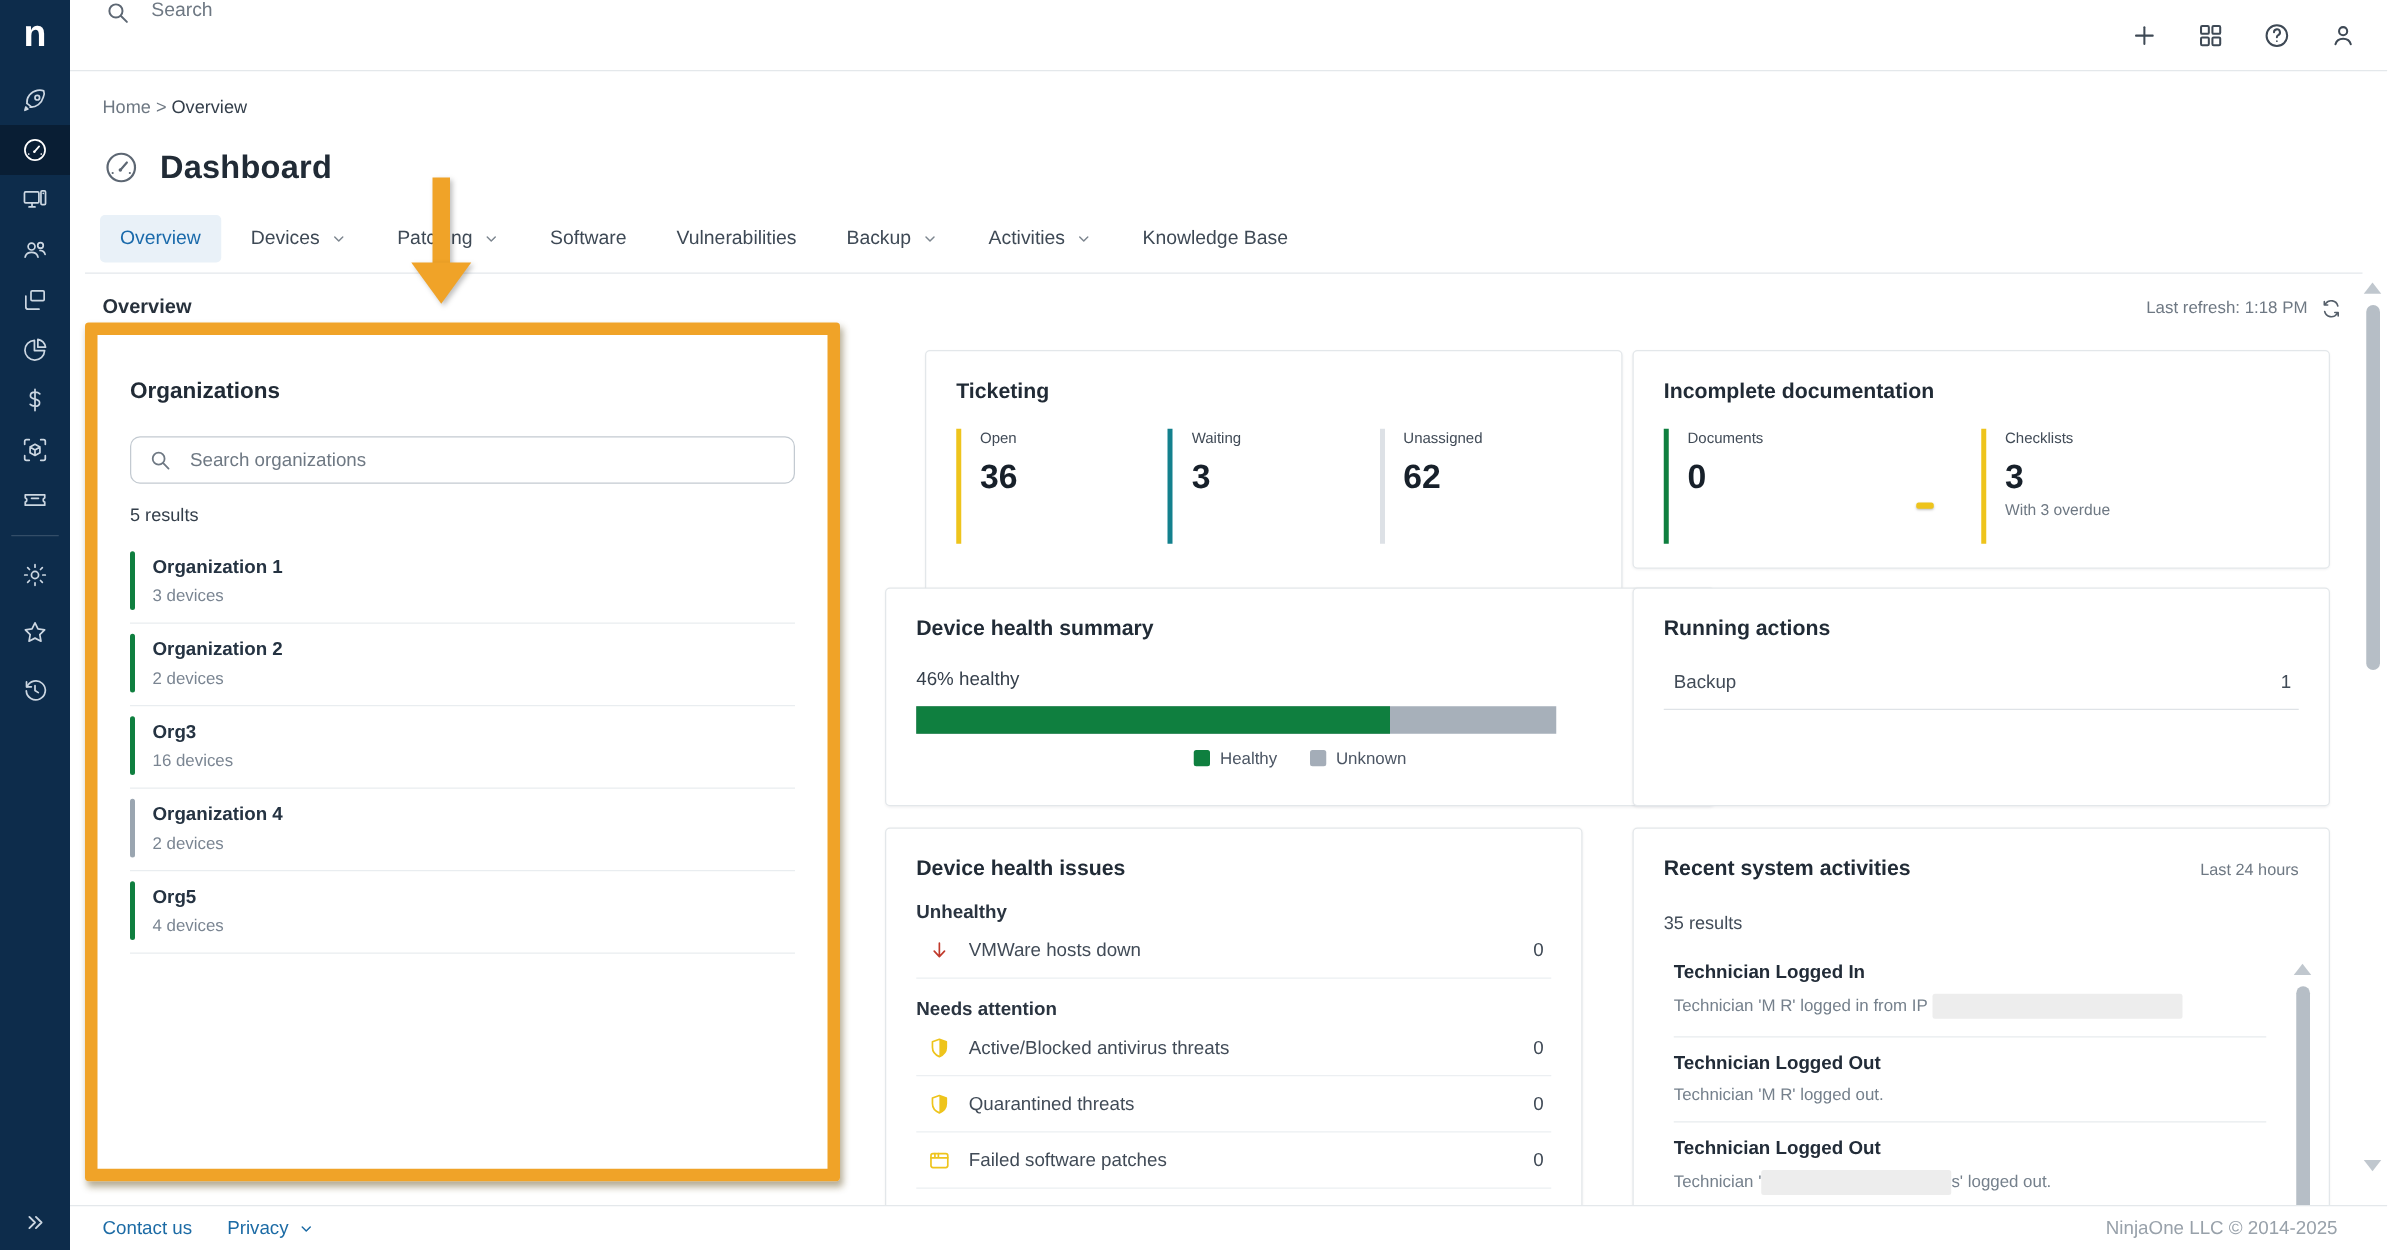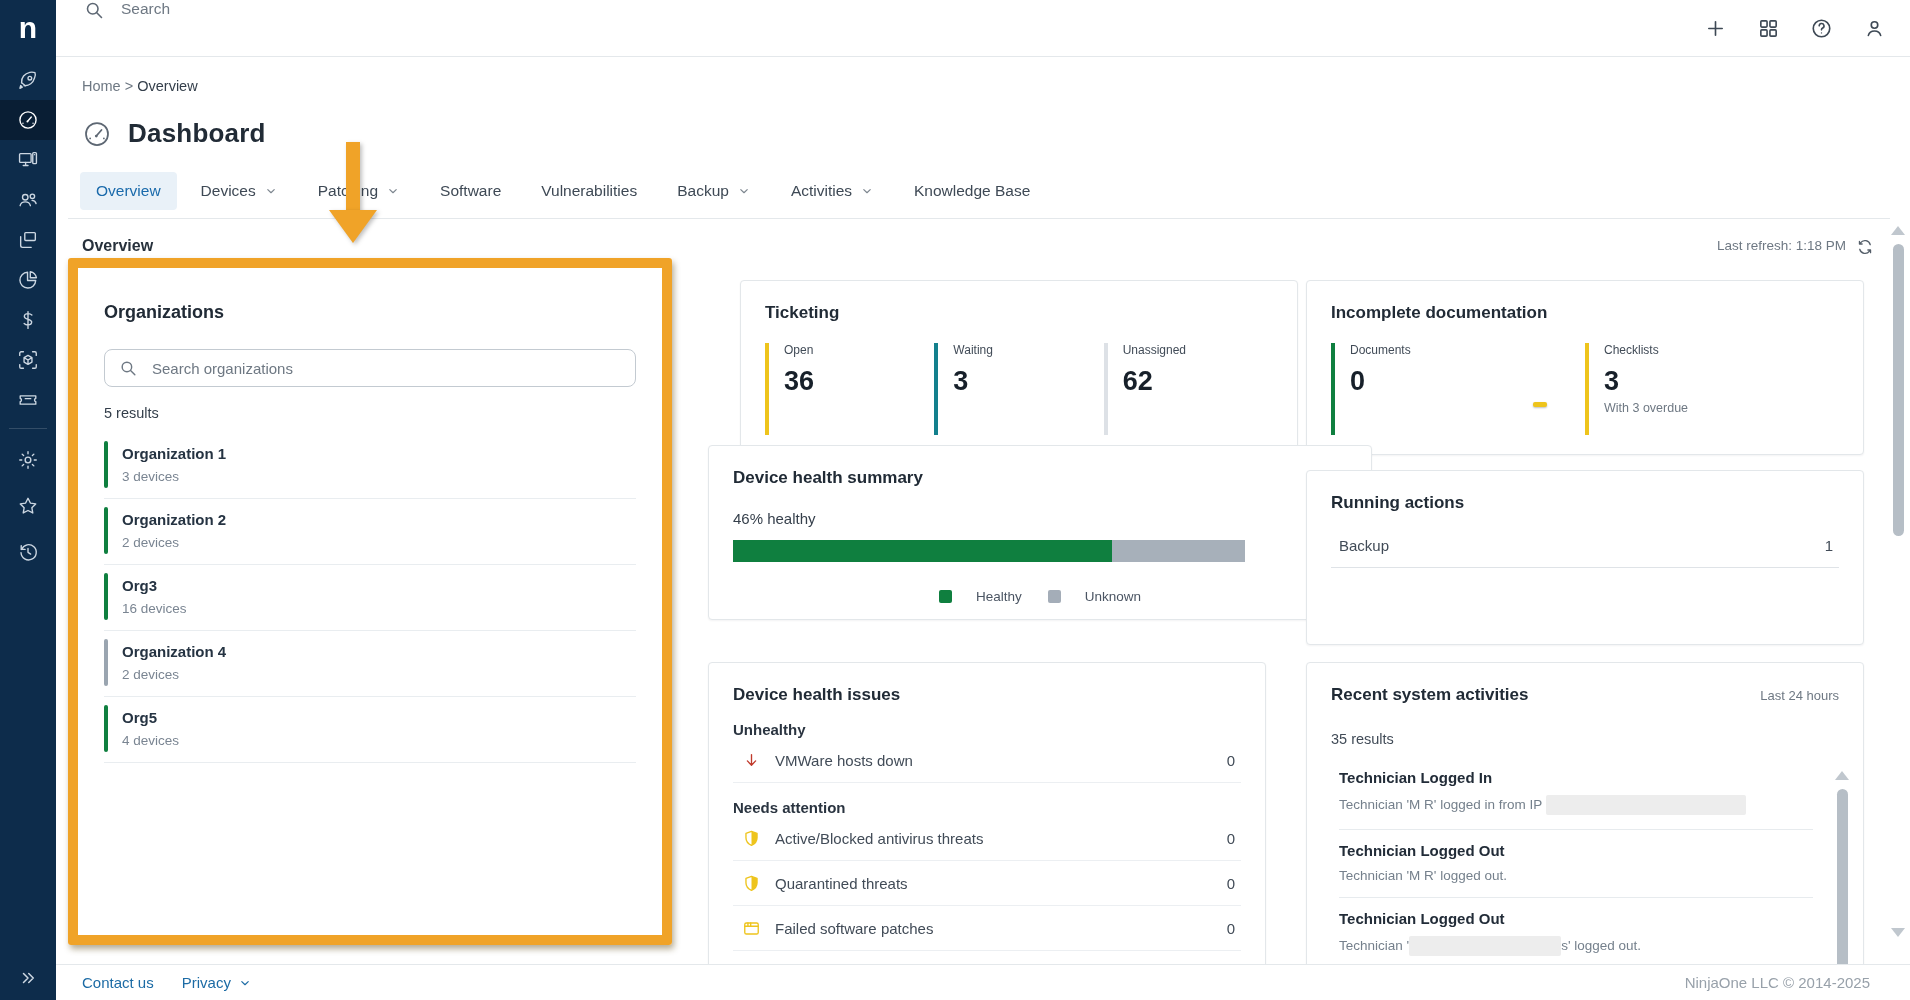--- a/index.html
+++ b/index.html
@@ -67,21 +67,21 @@
   .stat{flex:1;border-left:4px solid #ddd;padding-left:15px;min-height:92px;box-sizing:border-box;}
   .stat .lbl{font-size:12px;color:#414b57;}
   .stat .val{margin-top:9px;font-size:27px;font-weight:600;color:#17202a;}
   .stat .note{margin-top:4px;font-size:12.5px;color:#6e7883;}
 
   
   .dh-label{margin-top:22px;font-size:15px;color:#353f4b;}
   .dh-bar{margin-top:13px;height:22px;background:#a7b0ba;width:512px;}
   .dh-bar-fill{height:100%;background:#0f7f3f;}
   .dh-legend{margin-top:12px;display:flex;justify-content:center;gap:26px;font-size:13.5px;color:#4b5563;}
-  .dh-leg-item{display:flex;align-items:center;gap:24px;margin-top:15px;}
+  .dh-leg-item{display:flex;align-items:center;gap:8px;}
   .dh-sq{width:13px;height:13px;border-radius:2px;display:inline-block;}
 
   
   .ra-row{margin-top:24px;display:flex;justify-content:space-between;align-items:center;
     padding:0 6px 13px 8px;border-bottom:1px solid #dfe3e7;font-size:15px;color:#414b57;}
 
   
   .issue-group{margin-top:16px;font-size:15px;font-weight:600;color:#2a3440;}
   .issue-row{display:flex;align-items:center;gap:14px;padding:12px 6px 12px 8px;
     border-bottom:1px solid #eceff2;font-size:15px;color:#414b57;}
@@ -437,21 +437,21 @@
         </div>
         <div class="stat" style="border-left-color: rgb(238, 196, 28);">
           <div class="lbl">Checklists</div>
           <div class="val">3</div>
           <div class="note">With 3 overdue</div>
         </div>
       </div>
   </div>
   <div class="abs yellow-dash"></div>
 
-  <div class="card" style="left:708px;top:445px;width:664px;height:175px;">
+  <div class="card" style="left:708px;top:470px;width:664px;height:175px;">
     <h3>Device health summary</h3>
     <div class="dh-label">46% healthy</div>
     <div class="dh-bar">
       <div class="dh-bar-fill" id="dh-fill" style="width: 74%;"></div>
     </div>
     <div class="dh-legend" id="dh-legend">
         <span class="dh-leg-item">
           <span class="dh-sq" style="background:#0f7f3f"></span>
           <span>Healthy</span>
         </span>

